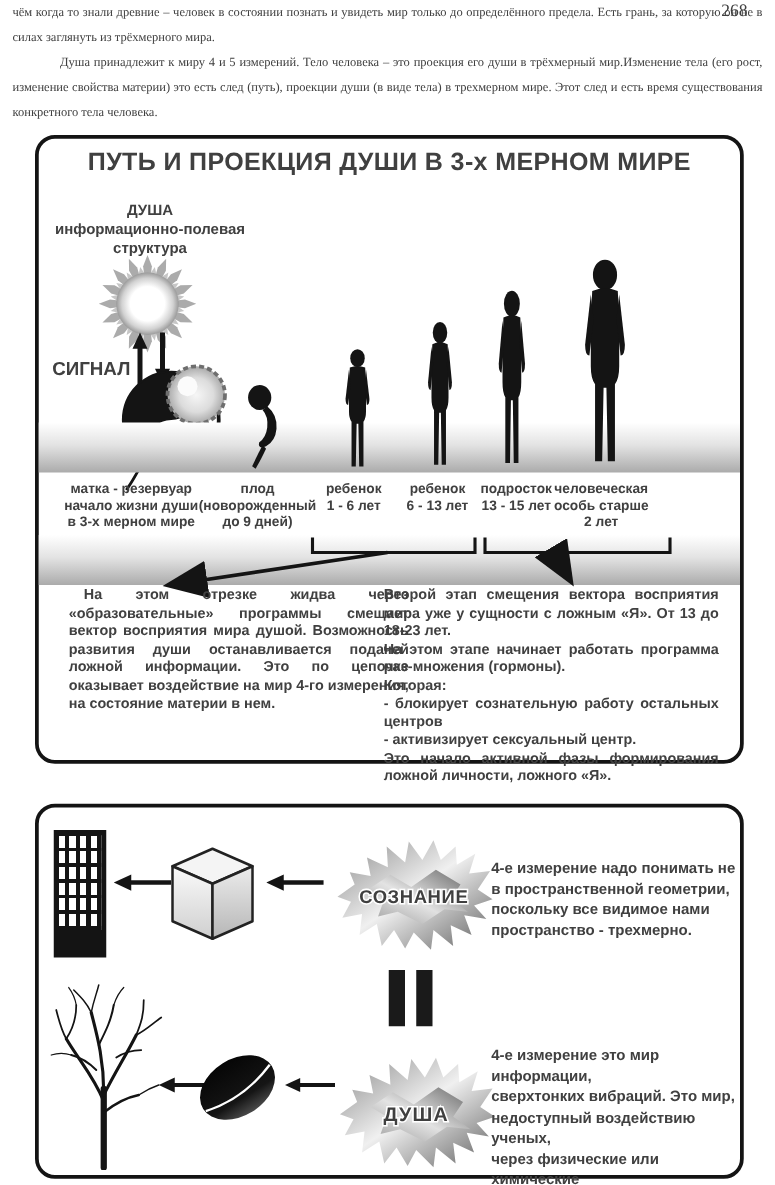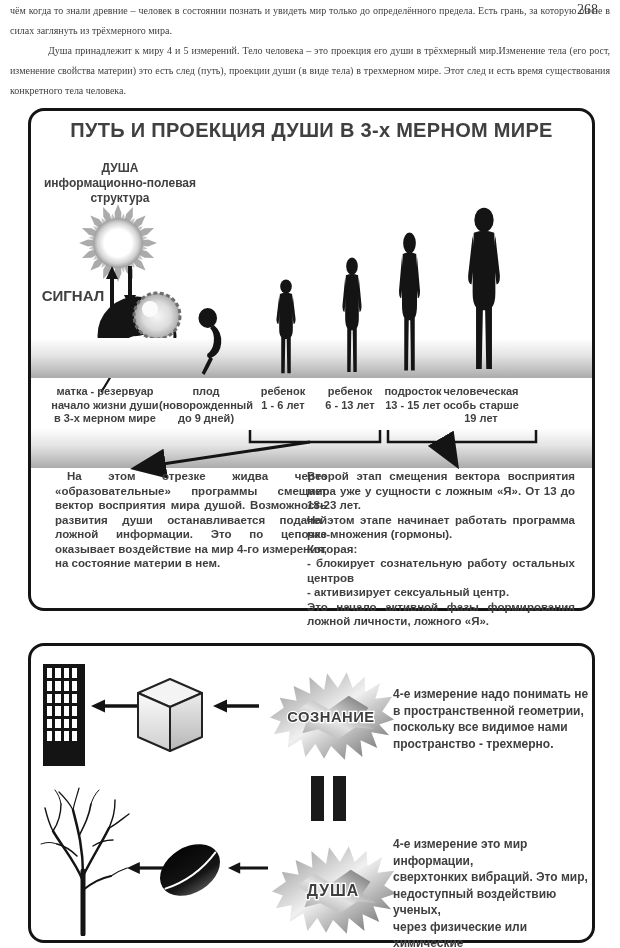--- a/index.html
+++ b/index.html
@@ -209,21 +209,21 @@
 (новорожденный
 до 9 дней)</div>
     <div class="stage-label" style="left:207px;width:90px">ребенок
 1 - 6 лет</div>
     <div class="stage-label" style="left:274px;width:90px">ребенок
 6 - 13 лет</div>
     <div class="stage-label" style="left:334px;width:96px">подросток
 13 - 15 лет</div>
     <div class="stage-label" style="left:398px;width:104px">человеческая
 особь старше
-19 лет</div>
+2 лет</div>
 
     <div class="band band2"></div>
     <svg class="abs" style="left:0;top:315px" width="561" height="62" viewBox="0 0 561 62">
       <path d="M219,4 L219,16 L349,16 L349,4" fill="none" stroke="#141414" stroke-width="2.5"></path>
       <path d="M357,4 L357,16 L505,16 L505,4" fill="none" stroke="#141414" stroke-width="2.5"></path>
       <line x1="279" y1="16" x2="105" y2="42" stroke="#141414" stroke-width="3" marker-end="url(#ah)"></line>
       <line x1="412" y1="16" x2="425" y2="38" stroke="#141414" stroke-width="3" marker-end="url(#ah)"></line>
     </svg>
 
     <div class="note note-left">На этом отрезке жидва через «образовательные» программы смещает вектор восприятия мира душой. Возможность развития души останавливается подачей ложной информации. Это по цепочке оказывает воздействие на мир 4-го измерения, на состояние материи в нем.</div>

